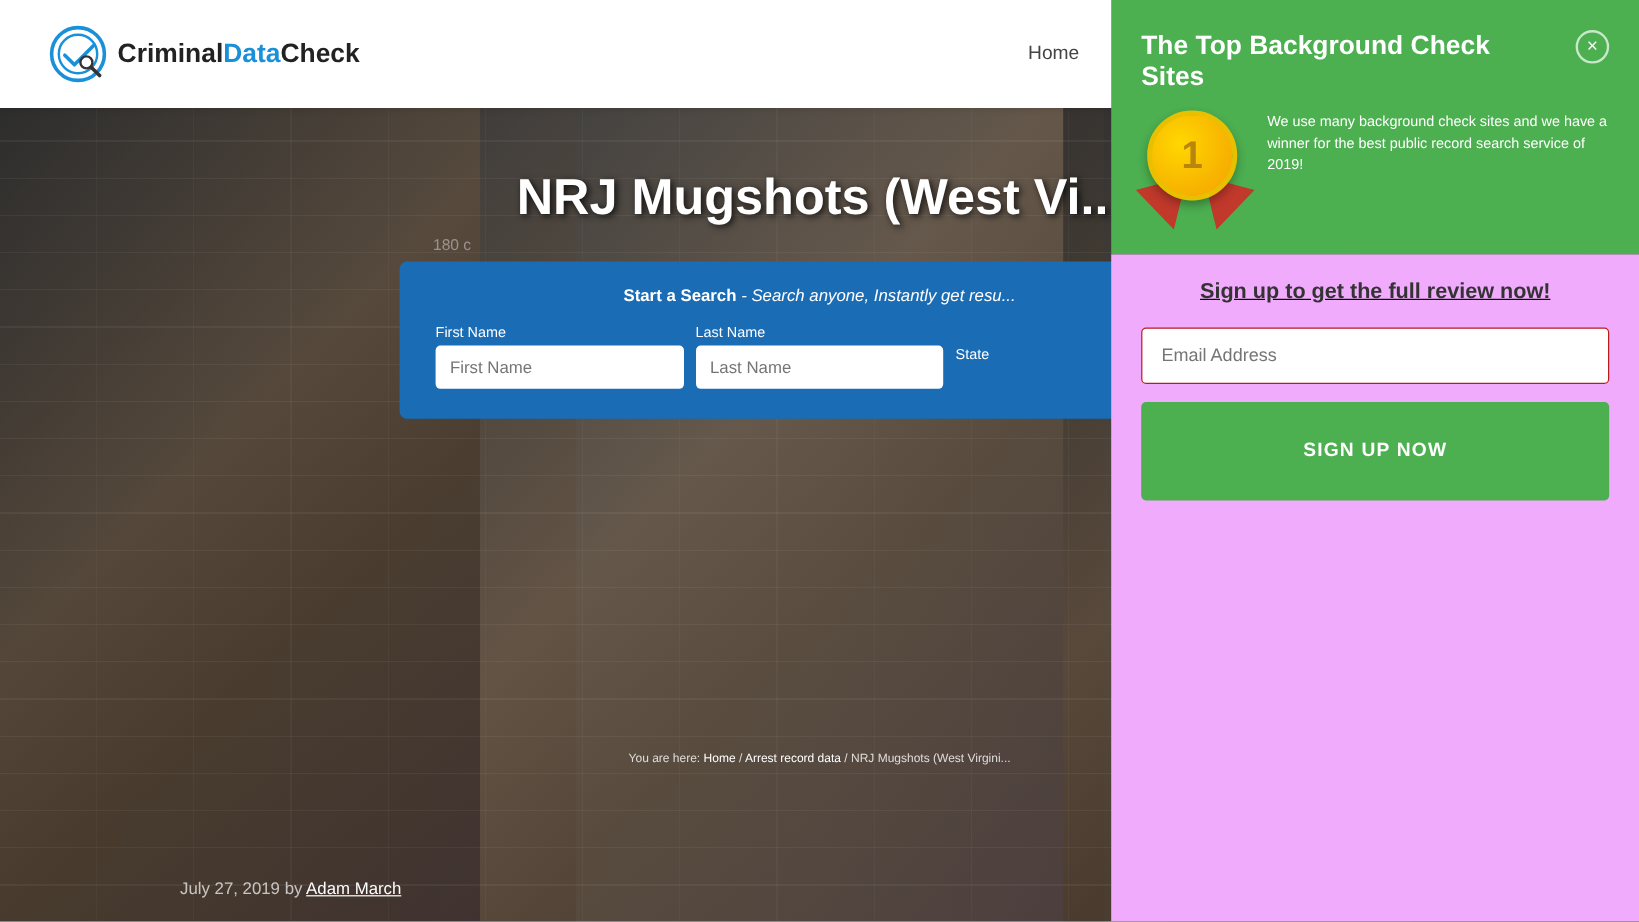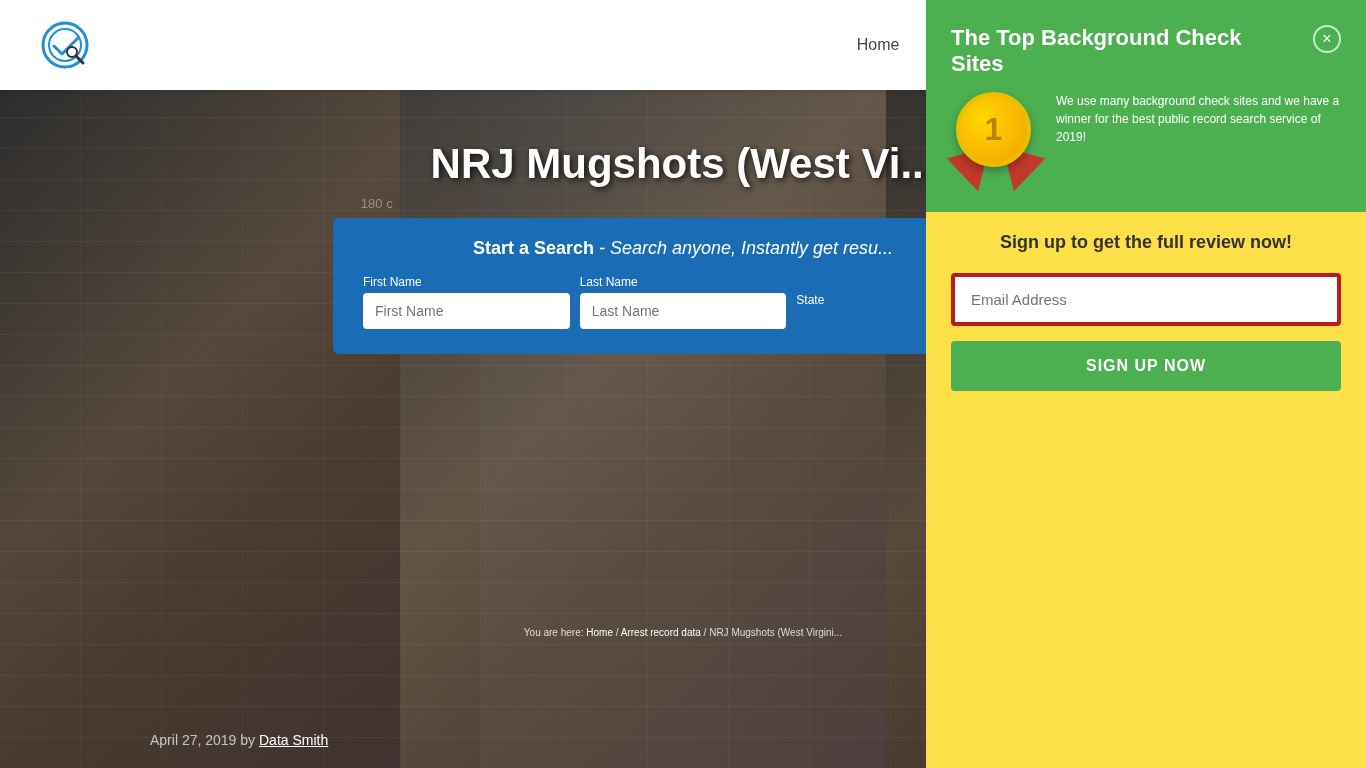--- a/index.html
+++ b/index.html
@@ -139,21 +139,21 @@
     
     #search-box {
       background: #1a6cb5;
       border-radius: 6px;
       padding: 20px 30px 25px;
       width: 700px;
       text-align: center;
     }
     #search-box .search-title {
       color: #fff;
-      font-size: 18px;
+      font-size: 14px;
       margin-bottom: 16px;
     }
     #search-box .search-title span.bold { font-weight: bold; }
     #search-box .search-title span.italic { font-style: italic; }
     #search-fields {
       display: flex;
       gap: 10px;
       align-items: center;
       margin-top: 16px;
     }
@@ -303,45 +303,46 @@
     }
     #popup-badge-text {
       color: #fff;
       font-size: 12px;
       line-height: 1.5;
       flex: 1;
     }
 
     
     #popup-lower {
-      background: #fde047;
+      background: #f0abfc;
       padding: 20px 25px 25px;
       flex: 1;
+      text-decoration: underline;
     }
     #popup-subtitle {
       text-align: center;
       font-size: 18px;
       font-weight: bold;
       color: #333;
       margin-bottom: 20px;
     }
     #email-input {
       width: 100%;
       padding: 14px 16px;
-      border: 4px solid #b91c1c;
+      border: 1px solid #b91c1c;
       border-radius: 4px;
       font-size: 15px;
       color: #999;
       background: #fff;
       margin-bottom: 15px;
       outline: none;
     }
     #signup-btn {
       width: 100%;
-      padding: 16px;
+      padding: 32px;
       background: #4caf50;
       color: #fff;
       font-size: 16px;
       font-weight: bold;
       letter-spacing: 1px;
       border: none;
       border-radius: 4px;
       cursor: pointer;
       margin-bottom: 15px;
       text-transform: uppercase;
@@ -359,20 +360,23 @@
   <div id="logo-area">
 
     <svg class="logo-icon" viewBox="0 0 50 50" xmlns="http://www.w3.org/2000/svg">
       <circle cx="25" cy="25" r="22" fill="none" stroke="#1a90d9" stroke-width="3"></circle>
       <circle cx="25" cy="25" r="16" fill="none" stroke="#1a90d9" stroke-width="2"></circle>
       <path d="M14 26 L22 34 L38 18" stroke="#1a90d9" stroke-width="3" fill="none" stroke-linecap="round" stroke-linejoin="round"></path>
 
       <line x1="36" y1="36" x2="43" y2="43" stroke="#333" stroke-width="3" stroke-linecap="round"></line>
       <circle cx="32" cy="32" r="5" fill="none" stroke="#333" stroke-width="2"></circle>
     </svg>
+    <div class="logo-text">
+      <span class="criminal">Criminal</span><span class="data">Data</span><span class="check">Check</span>
+    </div>
   </div>
   <nav>
     <a href="#">Home</a>
     <a href="#">About</a>
     <a href="#">Testimonials</a>
     <a href="#">Contact</a>
     <a href="#">Records</a>
     <a href="#">Blog</a>
   </nav>
 </div>
@@ -413,23 +417,23 @@
           <label>State</label>
         </div>
       </div>
     </div>
 
     <div id="breadcrumb">
       <span>You are here: </span><a href="#">Home</a><span> / </span><a href="#">Arrest record data</a><span> / </span><span>NRJ Mugshots (West Virgini...</span>
     </div>
 
     <div id="article-info">
-      <span>April 27, 2019</span>
+      <span>July 27, 2019</span>
       <span> by </span>
-      <a href="#">Data Smith</a>
+      <a href="#">Adam March</a>
     </div>
   </div>
 </div>
 
 <div id="popup">
 
   <div id="popup-upper">
     <div id="popup-header">
       <div id="popup-title">The Top Background Check Sites</div>
       <button id="popup-close">×</button>

